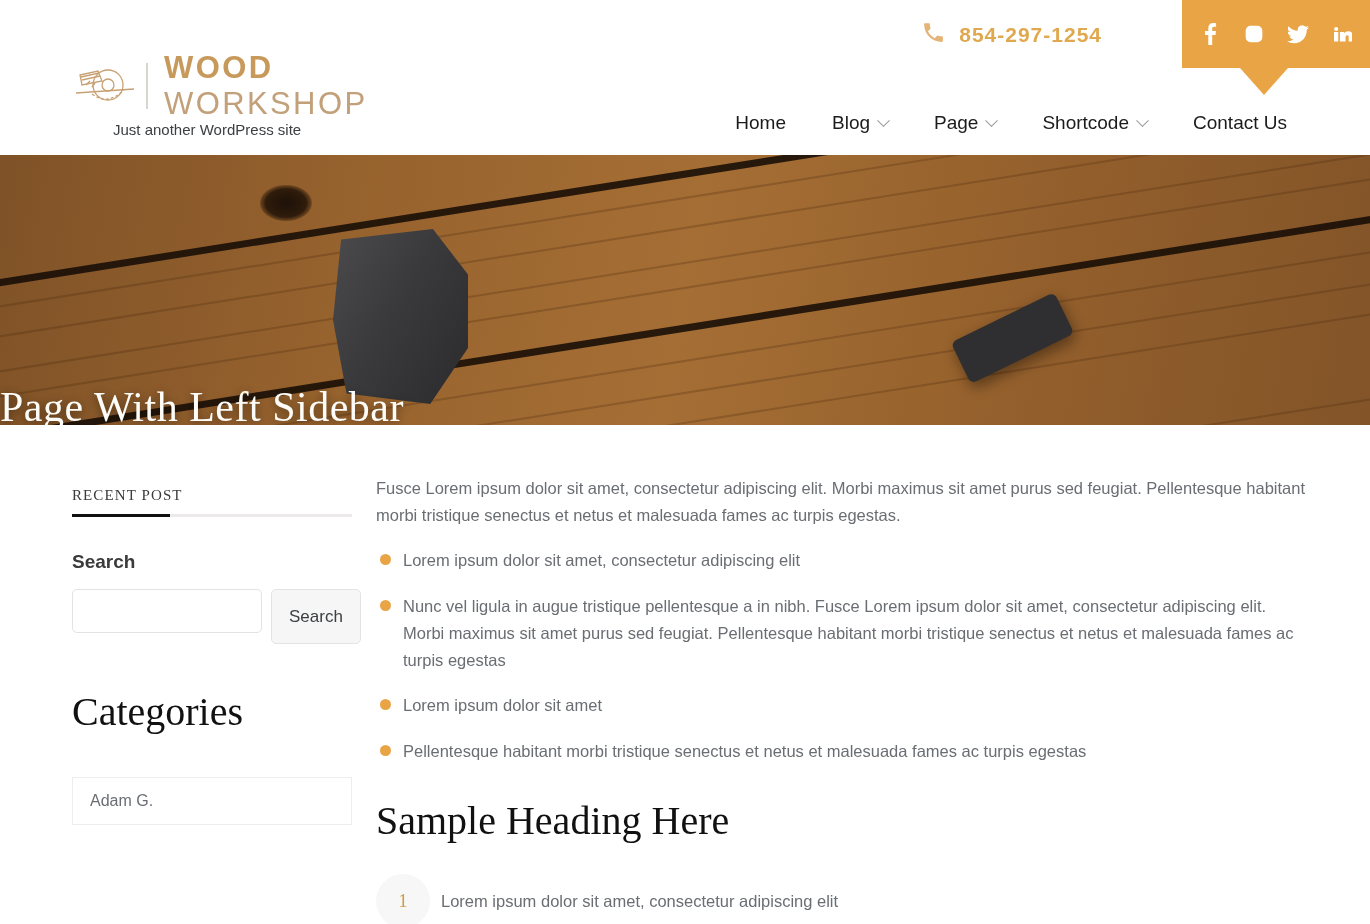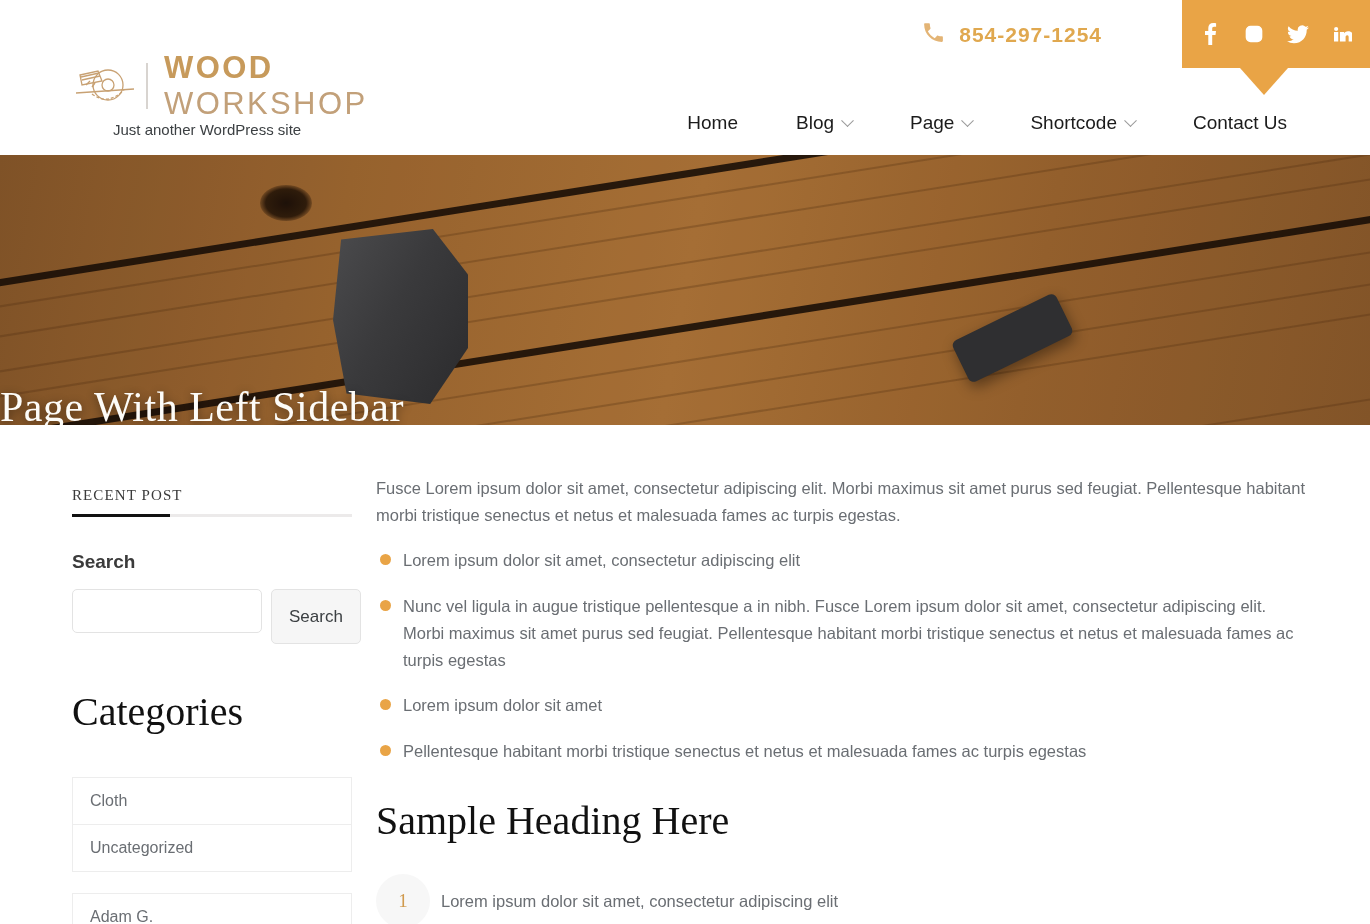--- a/index.html
+++ b/index.html
@@ -24,21 +24,21 @@
   .phone-num{ font-size:21px; font-weight:700; letter-spacing:1px; color:#e0a84f; }
 
   .social{ position:absolute; right:0; top:0; width:188px; height:68px; background:#e9a446;
            display:flex; align-items:center; justify-content:center; gap:22px; }
   .social-tail{ position:absolute; right:82px; top:68px; width:0;height:0;
            border-left:24px solid transparent; border-right:24px solid transparent;
            border-top:27px solid #e9a446; }
   .s-ico{ width:22px;height:22px; display:flex;align-items:center;justify-content:center; }
   .s-ico svg{ fill:#fff; }
 
-  .nav{ position:absolute; right:60px; top:112px; display:flex; align-items:flex-end; gap:12px; }
+  .nav{ position:absolute; right:60px; top:112px; display:flex; align-items:flex-end; gap:0; }
   .nav-item{ display:flex; align-items:center; gap:9px; padding:0 23px; font-size:19px; color:#1b1b1b; }
   .caret{ width:9px;height:9px; border-right:1.6px solid #9a9a9a; border-bottom:1.6px solid #9a9a9a;
           transform:rotate(45deg) translate(-2px,-2px); }
 
   
   .hero{ position:relative; height:270px; overflow:hidden;
          background:linear-gradient(100deg,#8a5a2b 0%,#a36b32 25%,#b4793a 50%,#a06830 75%,#8d5c2c 100%); }
   .planks{ position:absolute; inset:-60px -40px; }
   .plank-gap{ position:absolute; height:7px; background:#140d07; opacity:.88;
               left:-12%; width:130%; transform-origin:left center; }
@@ -215,24 +215,20 @@
     <div class="title-rule"></div>
 
     <div class="search-label">Search</div>
     <div class="search-row">
       <input class="search-input" type="text" placeholder="" style="">
       <button class="search-btn">Search</button>
     </div>
 
     <h2 class="cat-title">Categories</h2>
 
-    <div class="list-box">
-      <div class="row">Cloth</div>
-      <div class="row">Uncategorized</div>
-    </div>
 
     <div class="list-box">
       <div class="row">Adam G.</div>
 
     </div>
   </aside>
 
   <main class="main">
     <p class="para">Fusce Lorem ipsum dolor sit amet, consectetur adipiscing elit. Morbi maximus sit amet purus sed feugiat. Pellentesque habitant morbi tristique senectus et netus et malesuada fames ac turpis egestas.</p>
 

